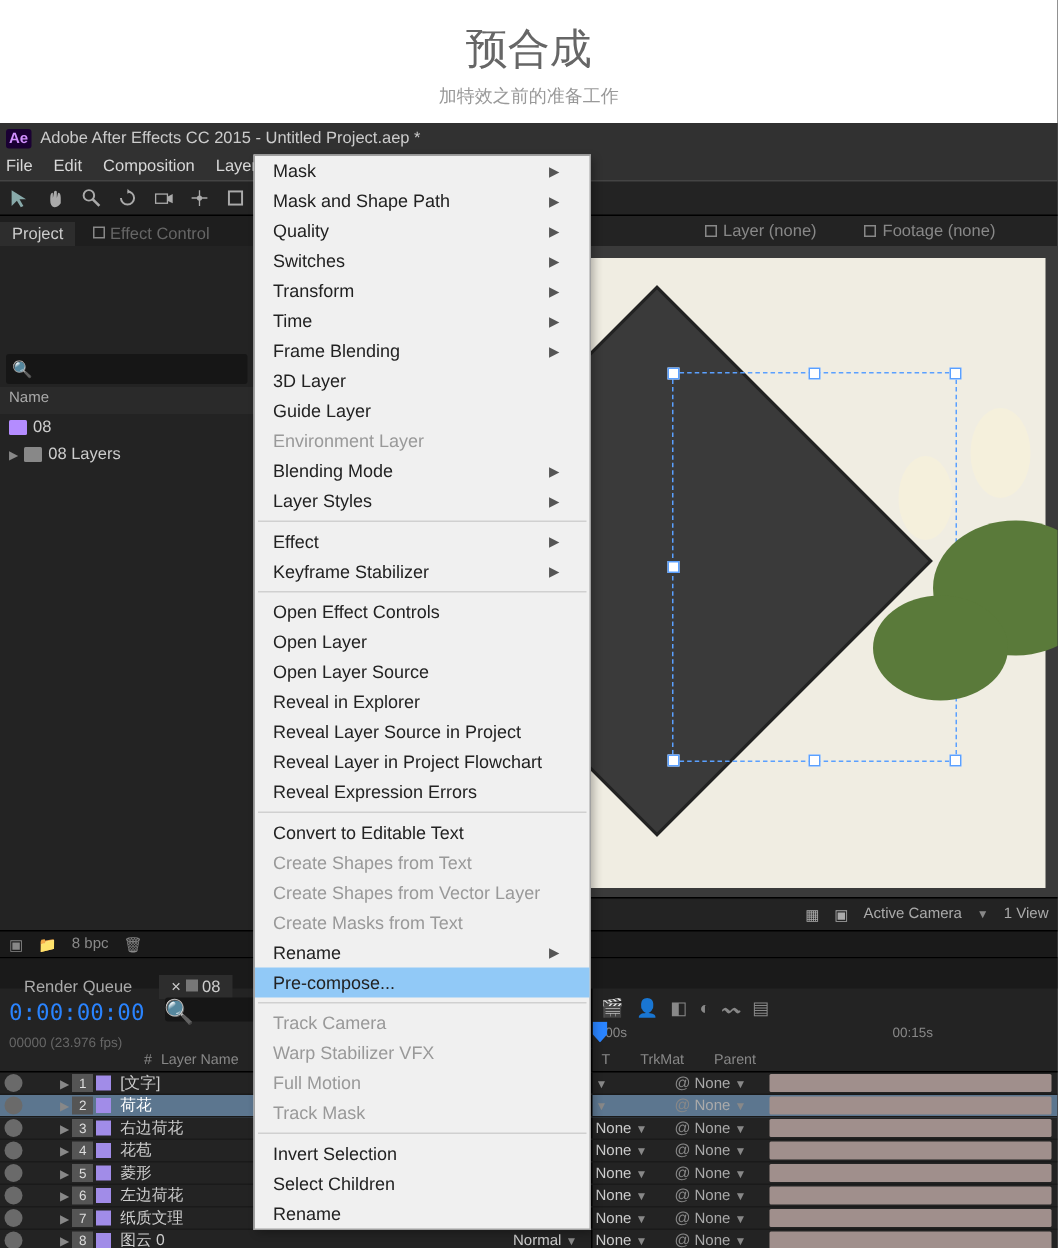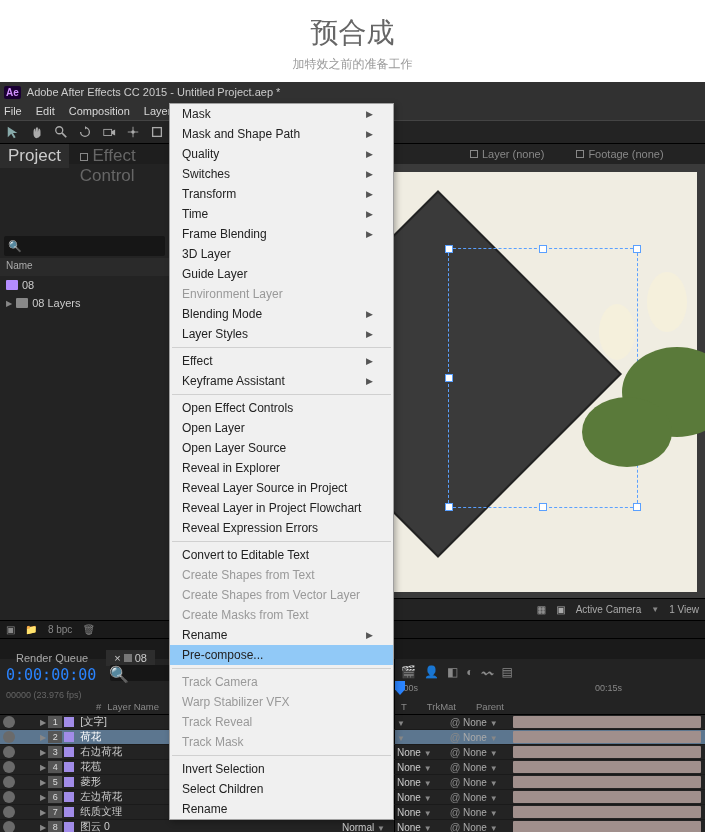--- a/index.html
+++ b/index.html
@@ -9,21 +9,21 @@
   .app-window { position: absolute; top: 82px; left: 0; width: 705px; background: #232323; height: 750px; }
   .title-bar { height: 20px; display: flex; align-items: center; padding: 0 4px; background: #313131; color: #ccc; font-size: 11px; }
   .ae-badge { background: #1a0033; color: #d291ff; font-size: 10px; font-weight: bold; padding: 1px 2px; border-radius: 2px; margin-right: 6px; }
   .menu-bar { height: 18px; display: flex; align-items: center; padding: 0 4px; background: #313131; color: #d8d8d8; font-size: 11px; gap: 14px; }
   .menu-bar span { cursor: pointer; }
   .toolbar { height: 24px; background: #232323; border-top: 1px solid #444; border-bottom: 1px solid #000; display: flex; align-items: center; padding: 0 6px; gap: 10px; color: #aaa; font-size: 12px; }
   .tool-icon { width: 14px; height: 14px; display: inline-block; }
   .snapping-area { margin-left: auto; display: flex; align-items: center; gap: 8px; color: #aaa; font-size: 11px; padding-right: 10px; }
   .panel-row { display: flex; height: 476px; }
   .project-panel { width: 170px; background: #232323; border-right: 1px solid #000; display: flex; flex-direction: column; }
-  .panel-tabs { height: 20px; display: flex; align-items: flex-start; font-size: 17px; color: #aaa; background: #1e1e1e; }
+  .panel-tabs { height: 20px; display: flex; align-items: flex-end; font-size: 11px; color: #aaa; background: #1e1e1e; }
   .panel-tabs .active-tab { background: #2d2d2d; padding: 2px 8px; color: #ccc; }
   .panel-tabs .inactive-tab { padding: 2px 8px; color: #666; }
   .project-thumb { height: 70px; }
   .project-search { height: 20px; background: #161616; margin: 2px 4px; border-radius: 2px; display: flex; align-items: center; padding: 0 4px; color: #555; font-size: 11px; }
   .project-header { height: 18px; background: #2a2a2a; font-size: 10px; color: #aaa; padding: 2px 6px; }
   .project-item { height: 18px; font-size: 11px; color: #ccc; padding: 1px 6px; display: flex; align-items: center; gap: 4px; }
   .folder-icon, .comp-icon { width: 12px; height: 10px; display: inline-block; }
   .folder-icon { background: #888; border-radius: 1px; }
   .comp-icon { background: #b48cff; border-radius: 1px; }
   .viewer-panel { flex: 1; background: #232323; display: flex; flex-direction: column; }
@@ -439,21 +439,21 @@
     <div class="ctx-item">
       <span>Layer Styles</span>
       <span class="sub-arrow">▶</span>
     </div>
     <div class="ctx-sep"></div>
     <div class="ctx-item">
       <span>Effect</span>
       <span class="sub-arrow">▶</span>
     </div>
     <div class="ctx-item">
-      <span>Keyframe Assistant</span>
+      <span>Keyframe Stabilizer</span>
       <span class="sub-arrow">▶</span>
     </div>
     <div class="ctx-sep"></div>
     <div class="ctx-item">
       <span>Open Effect Controls</span>
     </div>
     <div class="ctx-item">
       <span>Open Layer</span>
     </div>
     <div class="ctx-item">
@@ -492,21 +492,21 @@
       <span>Pre-compose...</span>
     </div>
     <div class="ctx-sep"></div>
     <div class="ctx-item disabled">
       <span>Track Camera</span>
     </div>
     <div class="ctx-item disabled">
       <span>Warp Stabilizer VFX</span>
     </div>
     <div class="ctx-item disabled">
-      <span>Track Reveal</span>
+      <span>Full Motion</span>
     </div>
     <div class="ctx-item disabled">
       <span>Track Mask</span>
     </div>
     <div class="ctx-sep"></div>
     <div class="ctx-item">
       <span>Invert Selection</span>
     </div>
     <div class="ctx-item">
       <span>Select Children</span>

